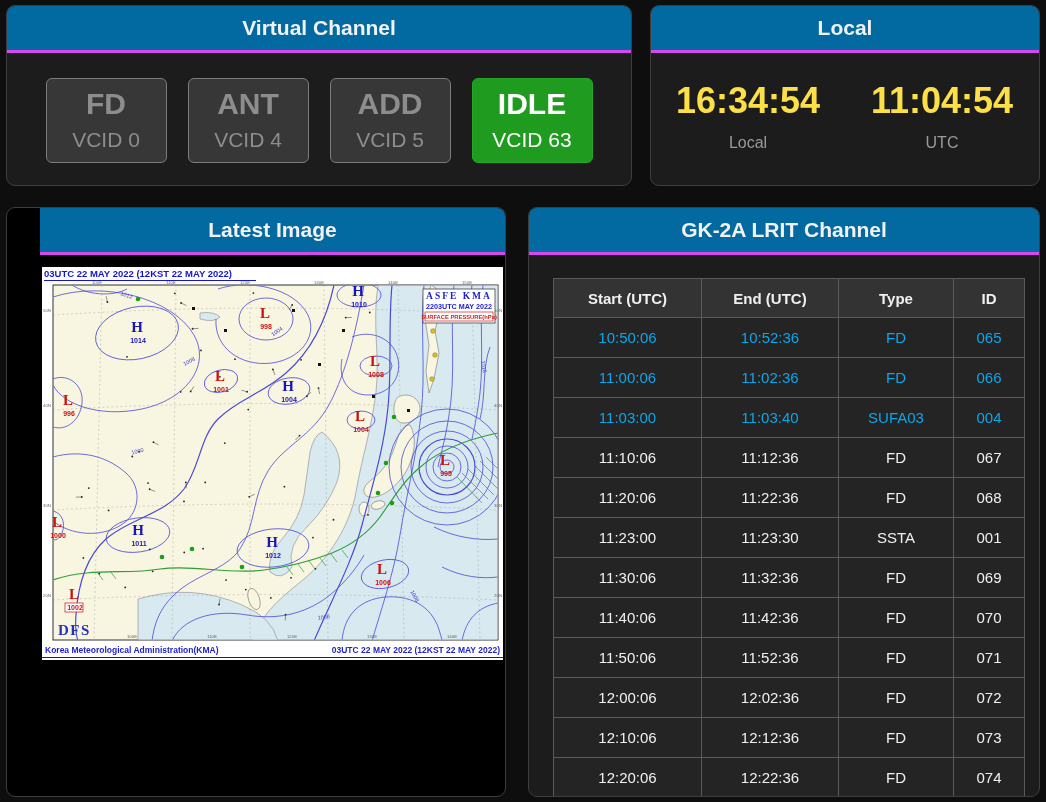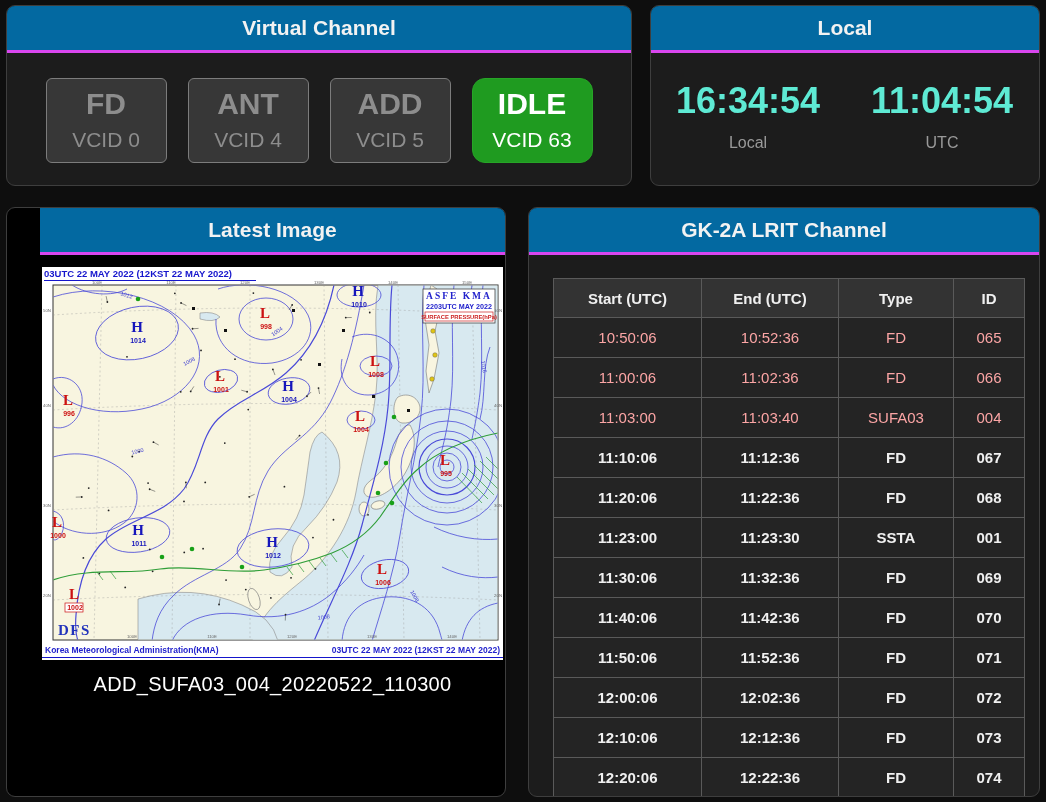--- a/index.html
+++ b/index.html
@@ -14,40 +14,40 @@
   #panel-image{left:6px;top:207px;width:500px;height:590px;background:#000;padding-left:33px;}
   #panel-schedule{left:528px;top:207px;width:512px;height:590px;}
 
   
   .vc-body{display:flex;justify-content:center;gap:21px;padding-top:25px;}
   .vc-btn{width:121px;height:85px;background:#373737;border:1px solid #7c7c7c;border-radius:6px;
           color:#8d8d8d;display:flex;flex-direction:column;align-items:center;justify-content:center;
           box-sizing:border-box;cursor:pointer;}
   .vc-btn .main{font-size:30px;font-weight:bold;line-height:1;}
   .vc-btn .sub{font-size:21px;margin-top:9px;}
-  .vc-btn.active{background:#1f9b20;border-color:#27a527;color:#fff;border-radius:13px;}
+  .vc-btn.active{background:#1f9b20;border-color:#27a527;color:#fff;}
 
   
   .time-body{display:flex;padding-top:27px;}
   .clock{flex:1;text-align:center;}
-  .clock-value{font-size:36px;font-weight:bold;color:#5eead4;}
+  .clock-value{font-size:36px;font-weight:bold;color:#fde047;}
   .clock-label{font-size:16px;color:#9a9a9a;margin-top:12px;}
 
   
   .map-wrap{width:461px;height:393px;margin:12px auto 0;}
   .map-wrap svg{display:block;}
   .filename{color:#fff;text-align:center;font-size:20px;margin-top:13px;letter-spacing:.3px;}
 
   
   .sched-body{padding:23px 0 0 24px;}
   table.sched{border-collapse:collapse;table-layout:fixed;width:471px;font-size:15px;color:#f0f0f0;}
   .sched th,.sched td{border:1px solid #5a5a5a;text-align:center;padding:0;overflow:hidden;}
   .sched th{background:#333333;height:38px;font-weight:bold;}
-  .sched td{background:#242424;height:39px;font-weight:bold;}
-  .sched tr.past td{color:#fca5a5;font-weight:normal;}
+  .sched td{background:#242424;height:39px;font-weight:normal;}
+  .sched tr.past td{color:#0ea5e9;font-weight:normal;}
 </style>
 </head>
 <body>
 
 <div class="panel" id="panel-vc">
   <div class="panel-header">Virtual Channel</div>
   <div class="vc-body">
     <div class="vc-btn">
       <div class="main">FD</div>
       <div class="sub">VCID 0</div>
@@ -347,21 +347,20 @@
         <text x="36" y="30" text-anchor="middle" font-size="5.8" font-weight="bold" fill="#cc2222">SURFACE PRESSURE(hPa)</text>
       </g>
 
       <text x="16" y="368" font-size="15" font-weight="bold" letter-spacing="1.5" font-family="Liberation Serif, serif" fill="#2233bb">DFS</text>
 
       <text x="3" y="386" font-size="8.5" font-weight="bold" fill="#2222cc">Korea Meteorological Administration(KMA)</text>
       <text x="458" y="386" text-anchor="end" font-size="8.5" font-weight="bold" fill="#2222cc">03UTC 22 MAY 2022 (12KST 22 MAY 2022)</text>
       <line x1="0" y1="390.5" x2="461" y2="390.5" stroke="#1515cc" stroke-width="1"></line>
     </svg>
   </div>
-  <div class="filename">ADD_SUFA03_004_20220522_110300</div>
 </div>
 
 <div class="panel" id="panel-schedule">
   <div class="panel-header">GK-2A LRIT Channel</div>
   <div class="sched-body">
     <table class="sched">
       <colgroup>
           <col style="width:148px">
           <col style="width:137px">
           <col style="width:115px">

